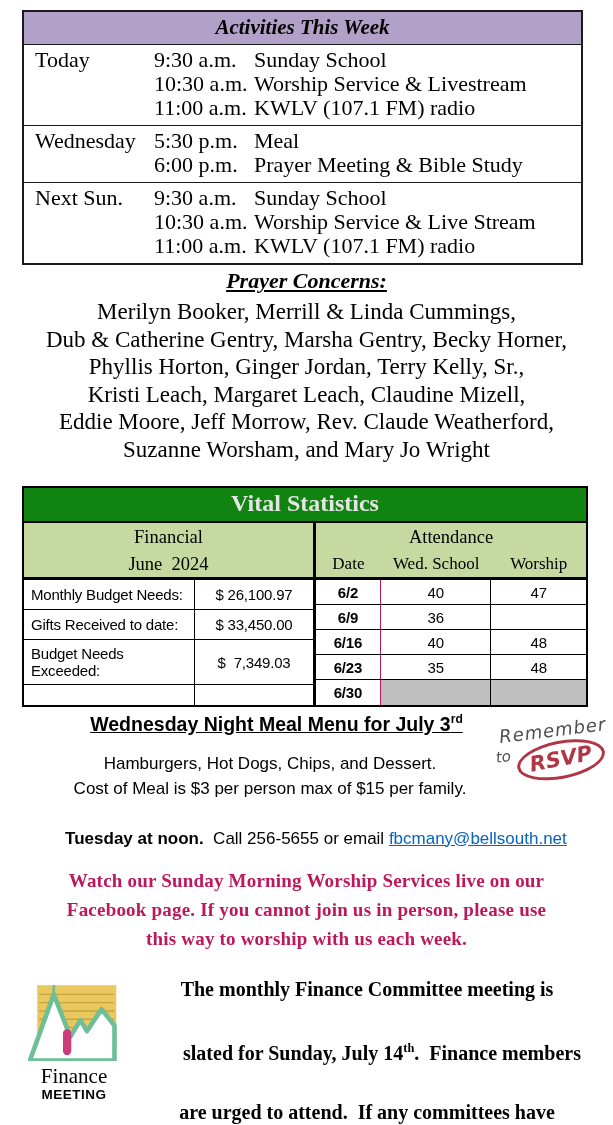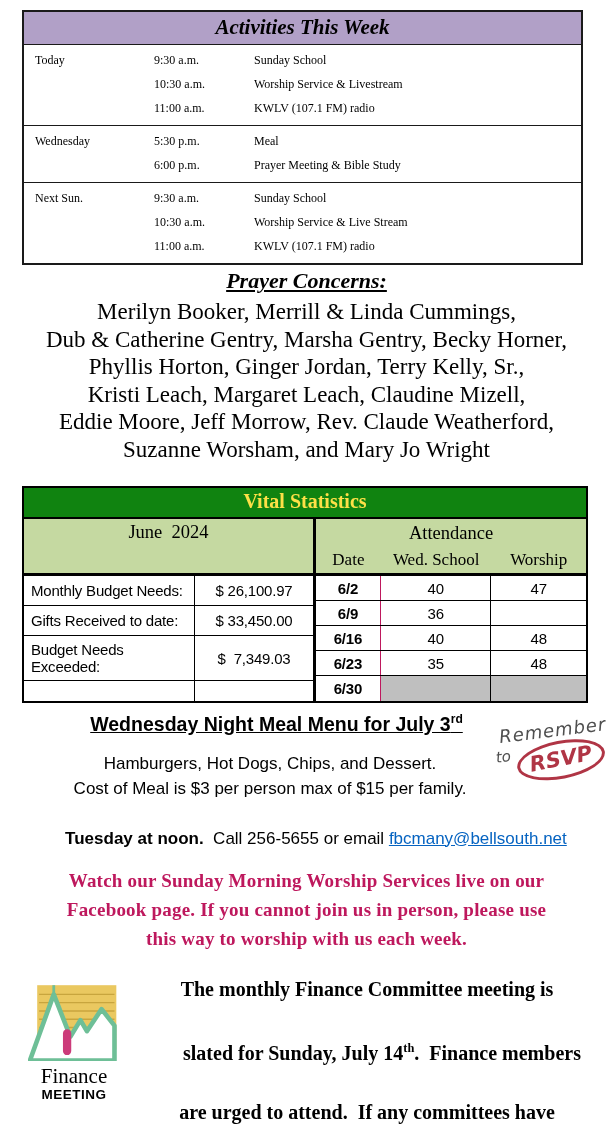--- a/index.html
+++ b/index.html
@@ -16,40 +16,40 @@
     border:2px solid #1a1a1a; background:#fff;
   }
   .act-title {
     background:#b1a0c7; border-bottom:1px solid #1a1a1a;
     text-align:center; font-size:21px; font-weight:bold; font-style:italic;
     padding:3px 0 4px 0;
   }
   .act-group { padding:3px 0 5px 0; }
   .act-group + .act-group { border-top:1px solid #1a1a1a; }
   .act-row { display:grid; grid-template-columns:118px 112px 1fr; }
-  .act-row > span { font-size:12px; line-height:24px; }
+  .act-row > span { font-size:22px; line-height:24px; }
   .act-day { padding-left:11px; }
   .act-time { padding-left:12px; }
 
   
   .prayer { position:absolute; left:0; top:268px; width:613px; text-align:center; }
   .prayer-title {
     display:inline-block; font-size:22px; font-weight:bold; font-style:italic;
     text-decoration:underline; margin-bottom:4px;
   }
   .prayer-line { font-size:23px; line-height:27.5px; }
 
   
   .vital {
     position:absolute; left:22px; top:486px; width:566px;
     border:2px solid #000; background:#fff;
   }
   .vital-title {
-    background:#108310; color:#fde047; text-align:center;
-    font-size:20px; font-weight:bold; padding:2px 0 4px 0;
+    background:#108310; color:#e5e5e5; text-align:center;
+    font-size:24px; font-weight:bold; padding:2px 0 4px 0;
     border-bottom:2px solid #000;
   }
   .vital-body { display:flex; align-items:stretch; }
   .v-fin { width:292px; border-right:3px solid #000; display:flex; flex-direction:column; }
   .v-att { flex:1; display:flex; flex-direction:column; }
   .subhead {
     background:#c5d9a1; height:57px; border-bottom:3px solid #000;
     text-align:center; font-size:18.5px;
   }
   .subhead .l1 { line-height:28px; }
@@ -188,20 +188,21 @@
   <div class="prayer-line">Kristi Leach, Margaret Leach, Claudine Mizell,</div>
   <div class="prayer-line">Eddie Moore, Jeff Morrow, Rev. Claude Weatherford,</div>
   <div class="prayer-line">Suzanne Worsham, and Mary Jo Wright</div>
 </div>
 
 <div class="vital">
   <div class="vital-title">Vital Statistics</div>
   <div class="vital-body">
     <div class="v-fin">
       <div class="subhead">
+        <div class="l1">Financial</div>
         <div class="l2 pre">June  2024</div>
       </div>
       <div class="fin-rows">
         <div class="fin-row fin-r1">
           <span class="fin-label">Monthly Budget Needs:</span>
           <span class="fin-value pre">$ 26,100.97</span>
         </div>
         <div class="fin-row fin-r2">
           <span class="fin-label">Gifts Received to date:</span>
           <span class="fin-value pre">$ 33,450.00</span>

